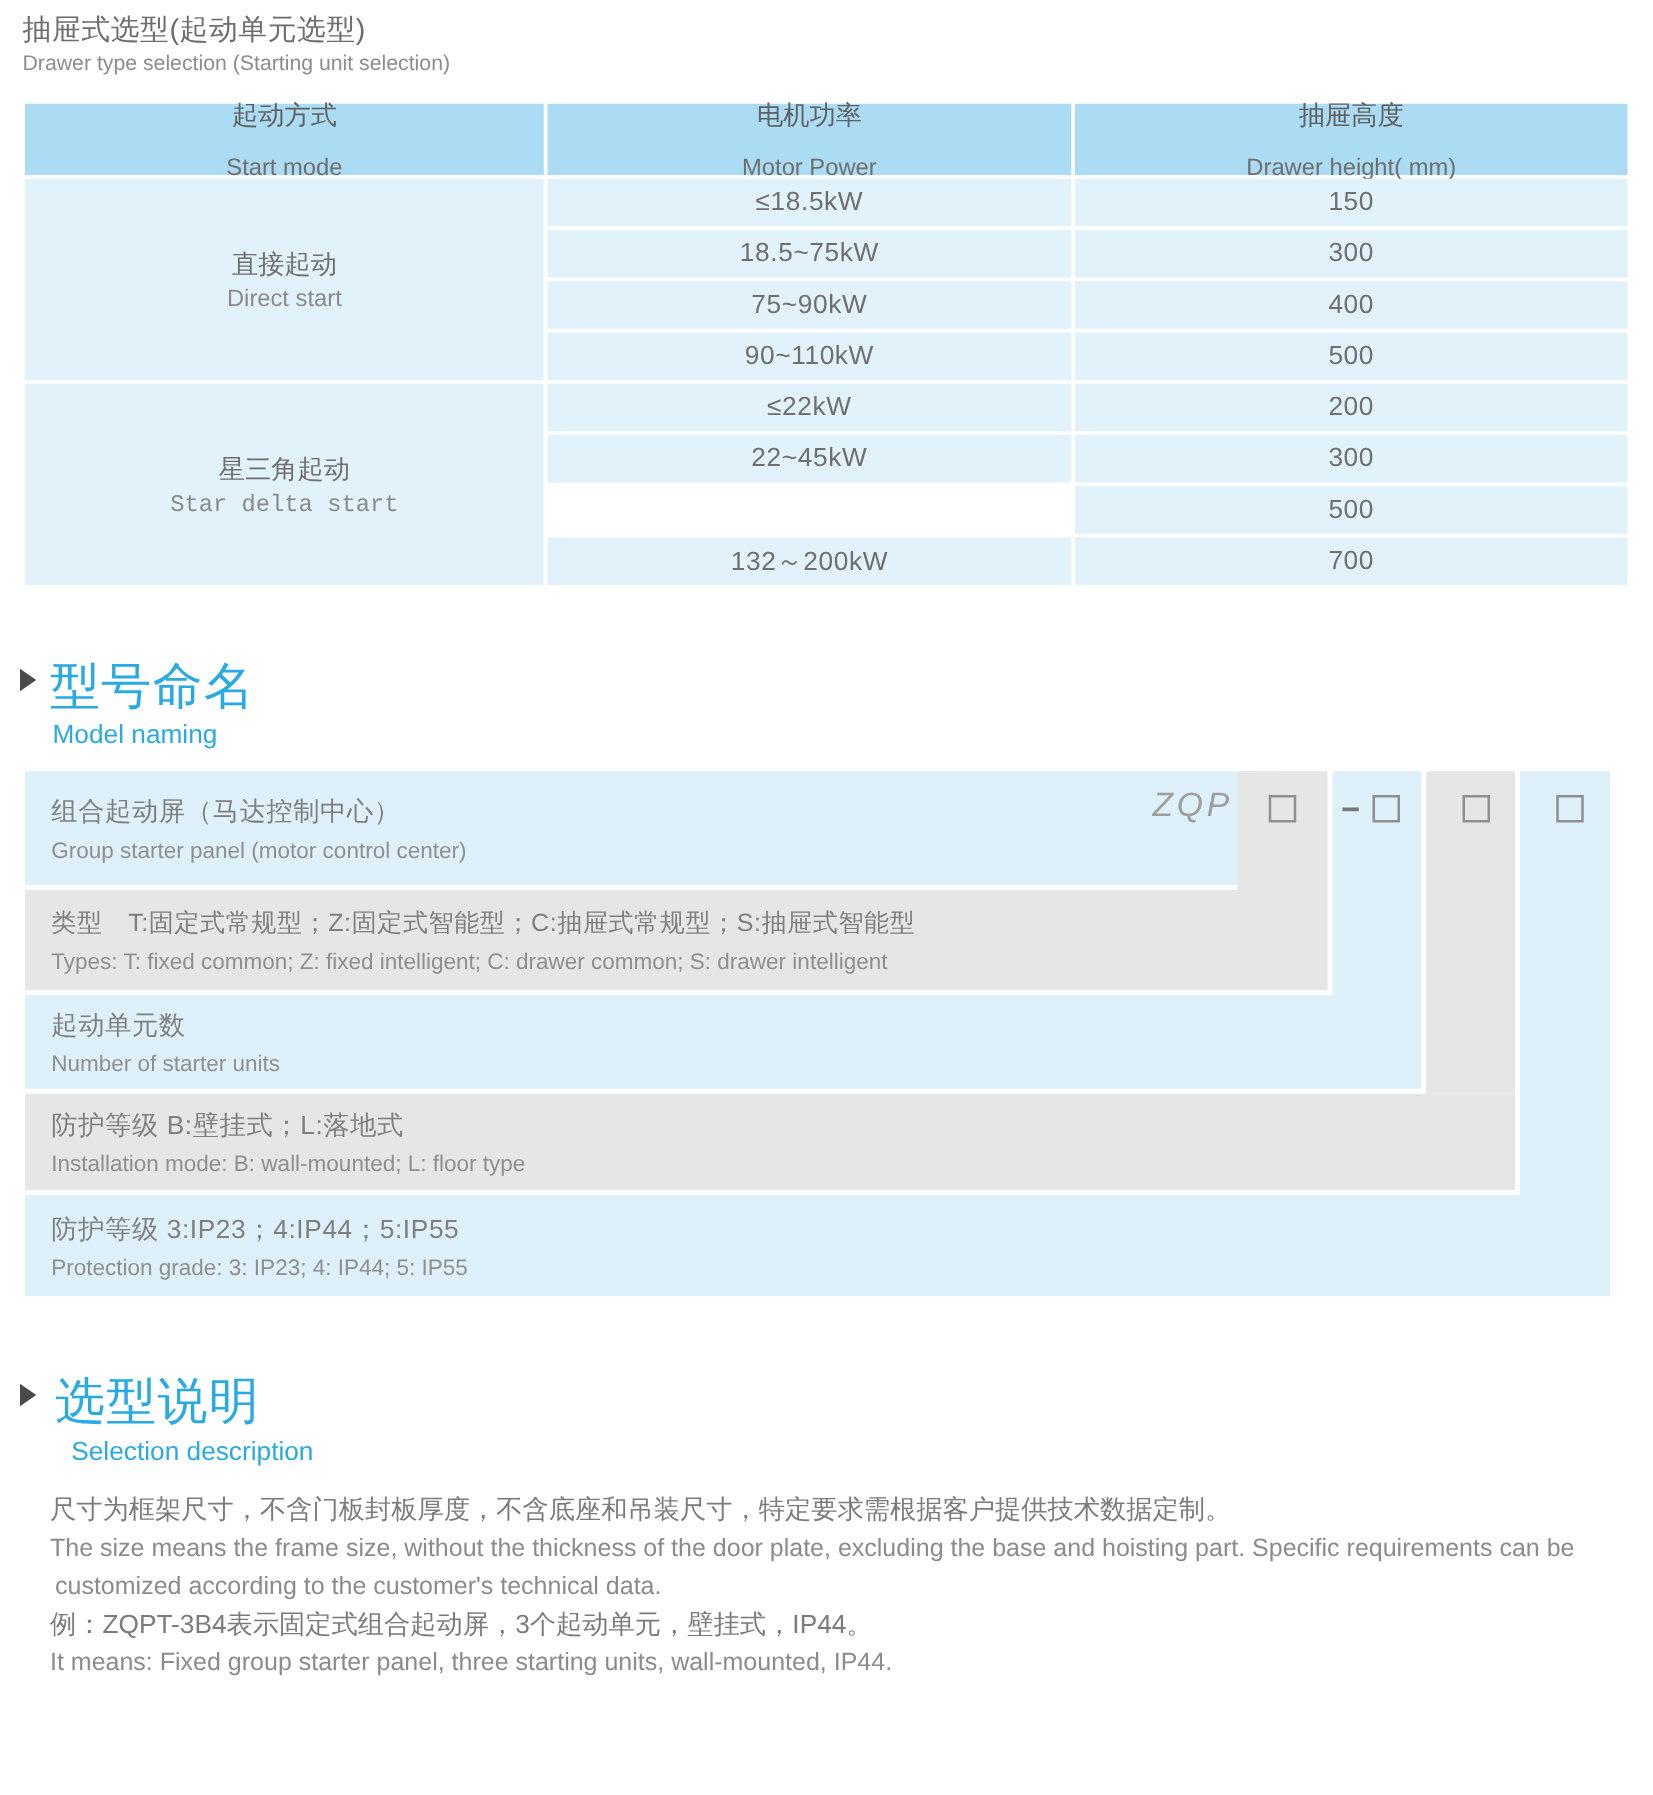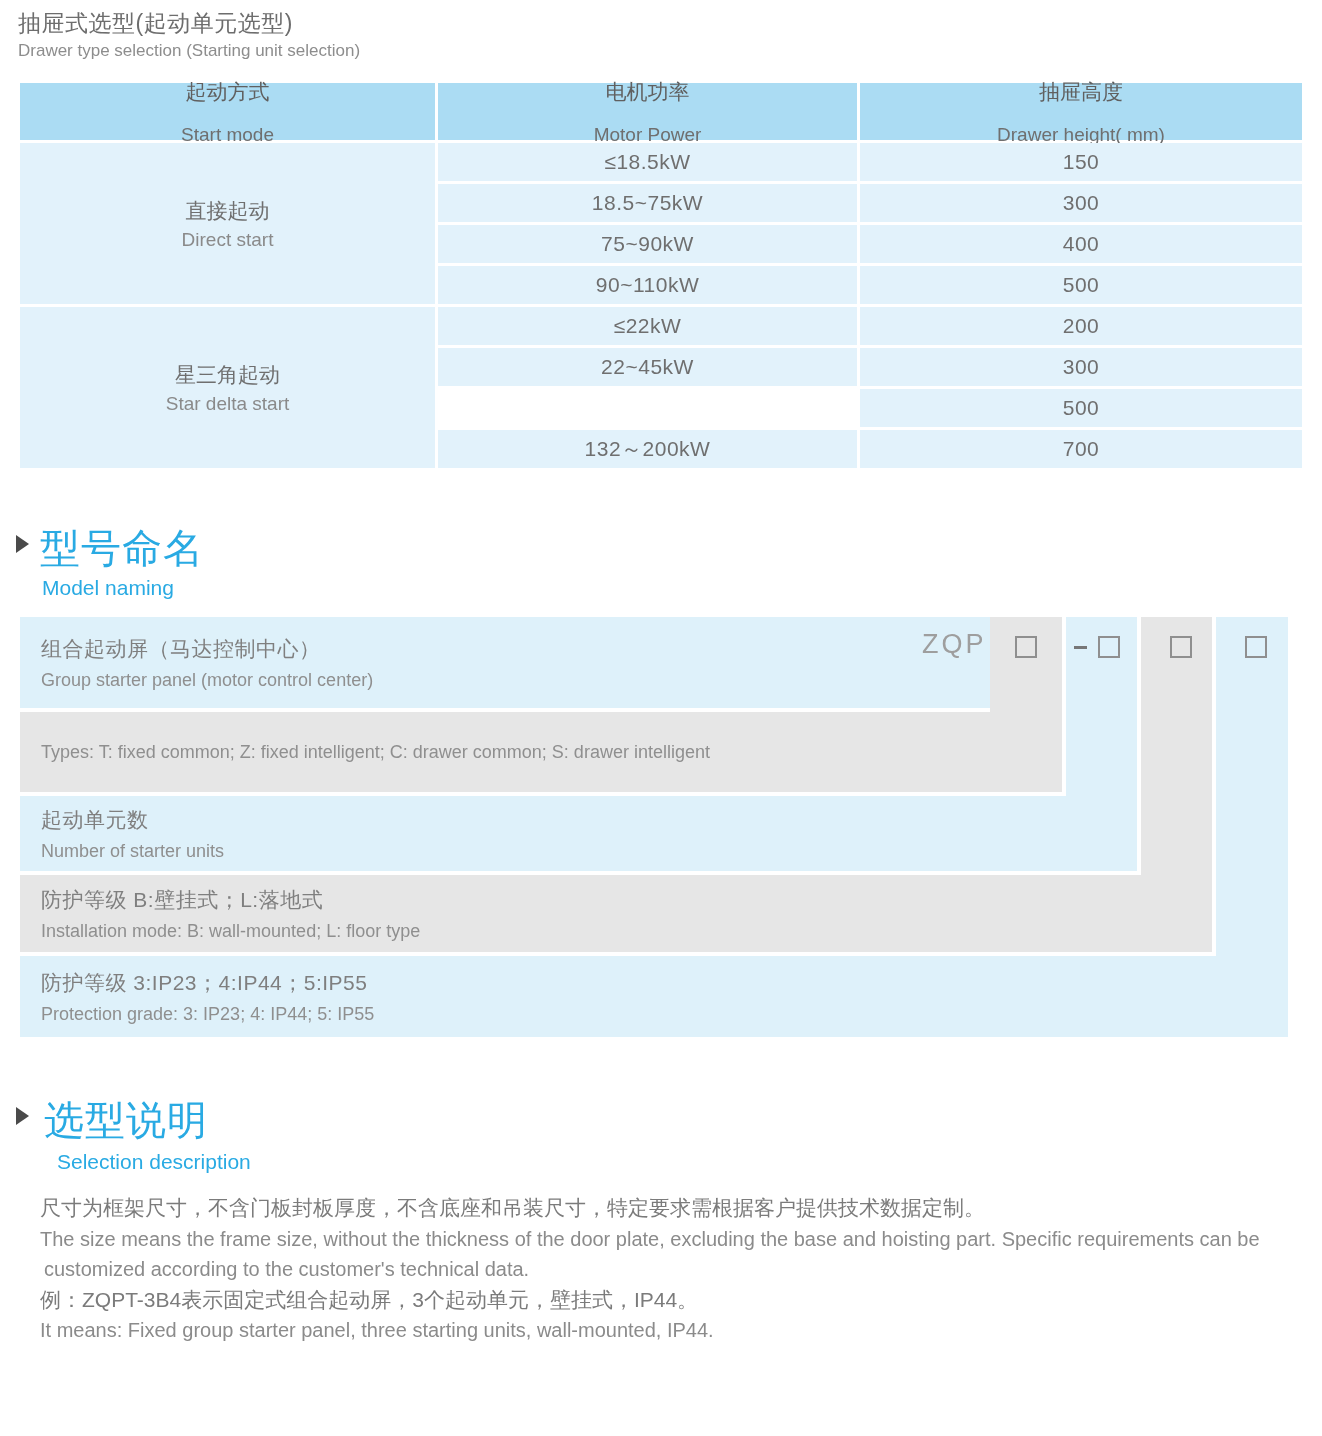--- a/index.html
+++ b/index.html
@@ -31,21 +31,21 @@
     background:#e2f2fb;display:flex;align-items:center;justify-content:center;
     font-size:21px;color:#6f6f6f;letter-spacing:0.5px;
   }
   .group-cell{
     background:#e2f2fb;display:flex;flex-direction:column;
     align-items:center;justify-content:center;gap:4px;
   }
   .group-cell .cn{font-size:21px;color:#6f6f6f;}
   .group-cell .en{font-size:19px;color:#8a8a8a;}
   .gc1{grid-column:1;grid-row:2 / 6;}
-  .gc2{grid-column:1;grid-row:6 / 10;}
+  .gc2{grid-column:1;grid-row:6 / 10;font-family:Liberation Mono, monospace;}
   .col2{grid-column:2;}
   .col3{grid-column:3;}
 
   
   .tri{
     width:0;height:0;border-top:9px solid transparent;border-bottom:9px solid transparent;
     border-left:13px solid #4a4a4a;
   }
   .sec-cn{font-size:40px;color:#29aae3;letter-spacing:1px;}
   .sec-en{font-size:21px;color:#29aae3;}
@@ -119,41 +119,42 @@
 
   <div class="abs tri" style="left:16px;top:535px;"></div>
   <div class="abs sec-cn" style="left:40px;top:521px;">型号命名</div>
   <div class="abs sec-en" style="left:42px;top:576px;">Model naming</div>
 
   <div class="abs band blue" style="left:20px;top:617px;width:1004px;height:91px;">
     <div class="cn">组合起动屏（马达控制中心）</div>
     <div class="en">Group starter panel (motor control center)</div>
   </div>
   <div class="abs band gray" style="left:20px;top:712px;width:1042px;height:80px;">
+    <div class="cn" style="font-size:20px;">类型　T:固定式常规型；Z:固定式智能型；C:抽屉式常规型；S:抽屉式智能型</div>
     <div class="en">Types: T: fixed common; Z: fixed intelligent; C: drawer common; S: drawer intelligent</div>
   </div>
   <div class="abs band blue" style="left:20px;top:796px;width:1117px;height:75px;">
     <div class="cn">起动单元数</div>
     <div class="en">Number of starter units</div>
   </div>
   <div class="abs band gray" style="left:20px;top:875px;width:1192px;height:77px;">
     <div class="cn">防护等级 B:壁挂式；L:落地式</div>
     <div class="en">Installation mode: B: wall-mounted; L: floor type</div>
   </div>
   <div class="abs band blue" style="left:20px;top:956px;width:1268px;height:81px;">
     <div class="cn">防护等级 3:IP23；4:IP44；5:IP55</div>
     <div class="en">Protection grade:  3: IP23; 4: IP44; 5: IP55</div>
   </div>
 
   <div class="abs gray" style="left:990px;top:617px;width:72px;height:95px;"></div>
   <div class="abs blue" style="left:1066px;top:617px;width:71px;height:179px;"></div>
   <div class="abs gray" style="left:1141px;top:617px;width:71px;height:258px;"></div>
   <div class="abs blue" style="left:1216px;top:617px;width:72px;height:339px;"></div>
 
-  <div class="abs code-label" style="left:922px;top:629px;">ZQP</div>
+  <div class="abs code-label" style="left:922px;top:629px;font-style:italic;">ZQP</div>
   <div class="abs code-box" style="left:1015px;top:636px;"></div>
   <div class="abs dash" style="left:1074px;top:646px;"></div>
   <div class="abs code-box" style="left:1098px;top:636px;"></div>
   <div class="abs code-box" style="left:1170px;top:636px;"></div>
   <div class="abs code-box" style="left:1245px;top:636px;"></div>
 
   <div class="abs tri" style="left:16px;top:1107px;"></div>
   <div class="abs sec-cn" style="left:44px;top:1093px;">选型说明</div>
   <div class="abs sec-en" style="left:57px;top:1150px;">Selection description</div>
 

